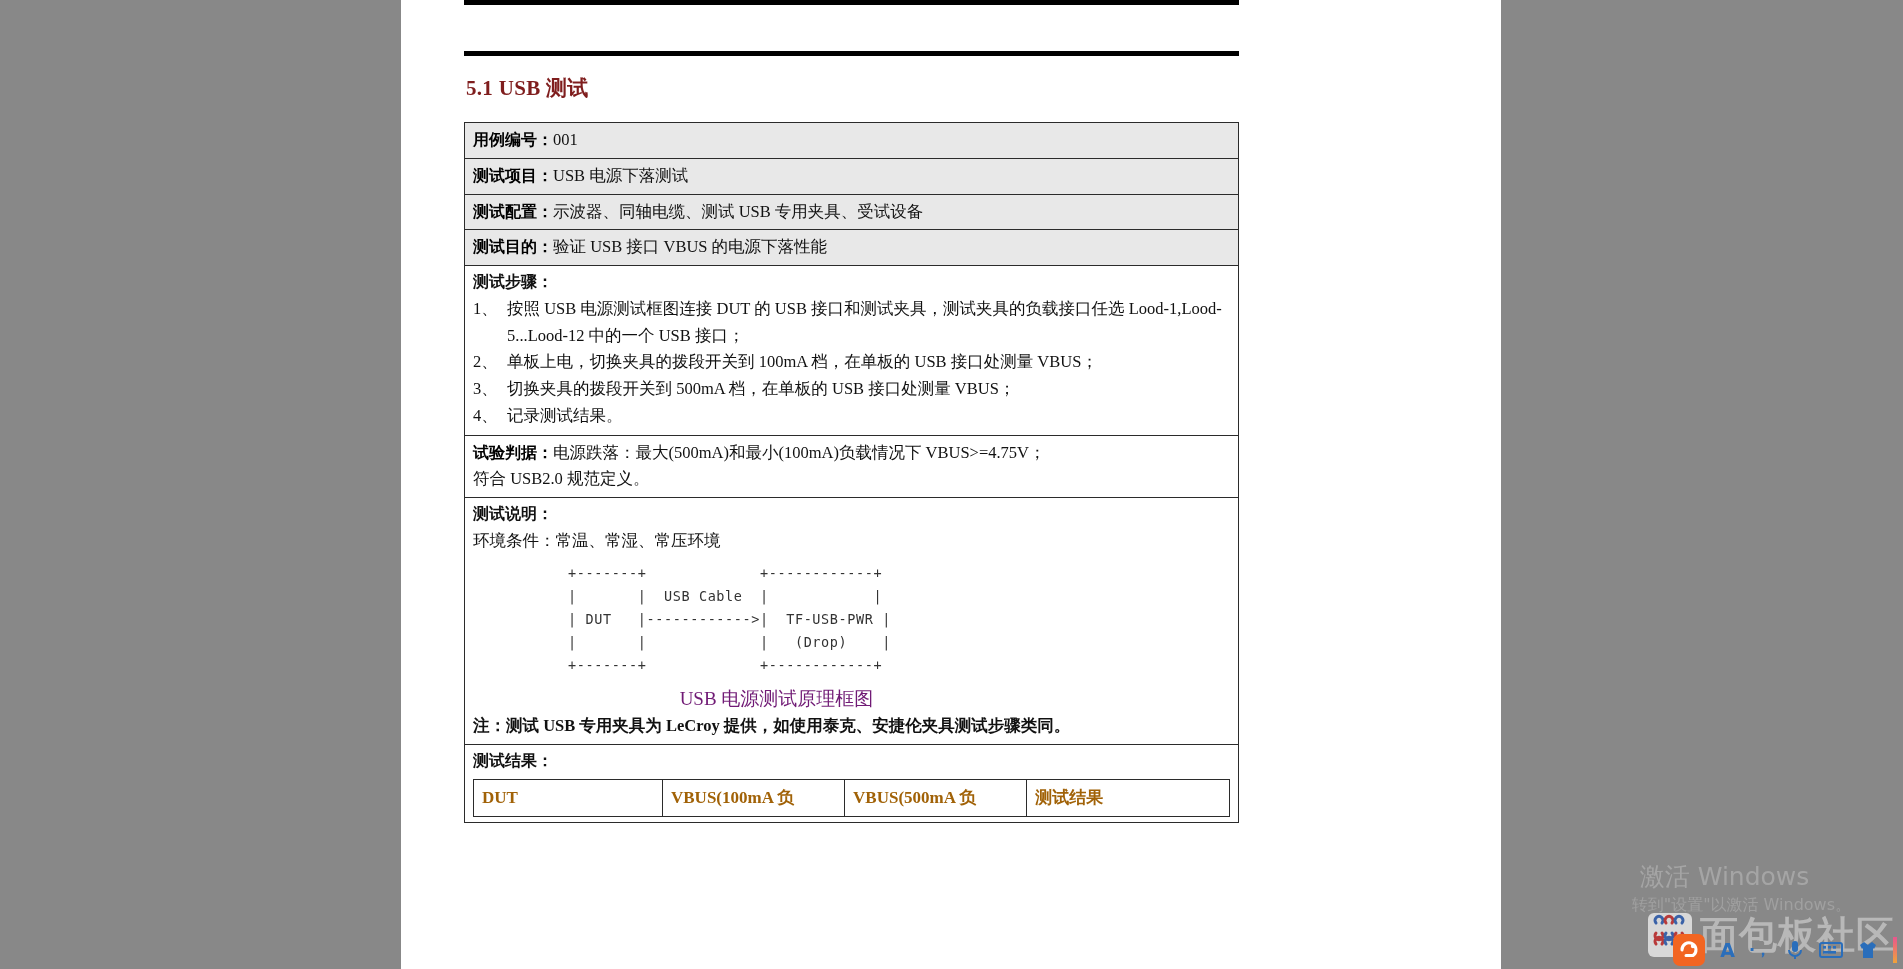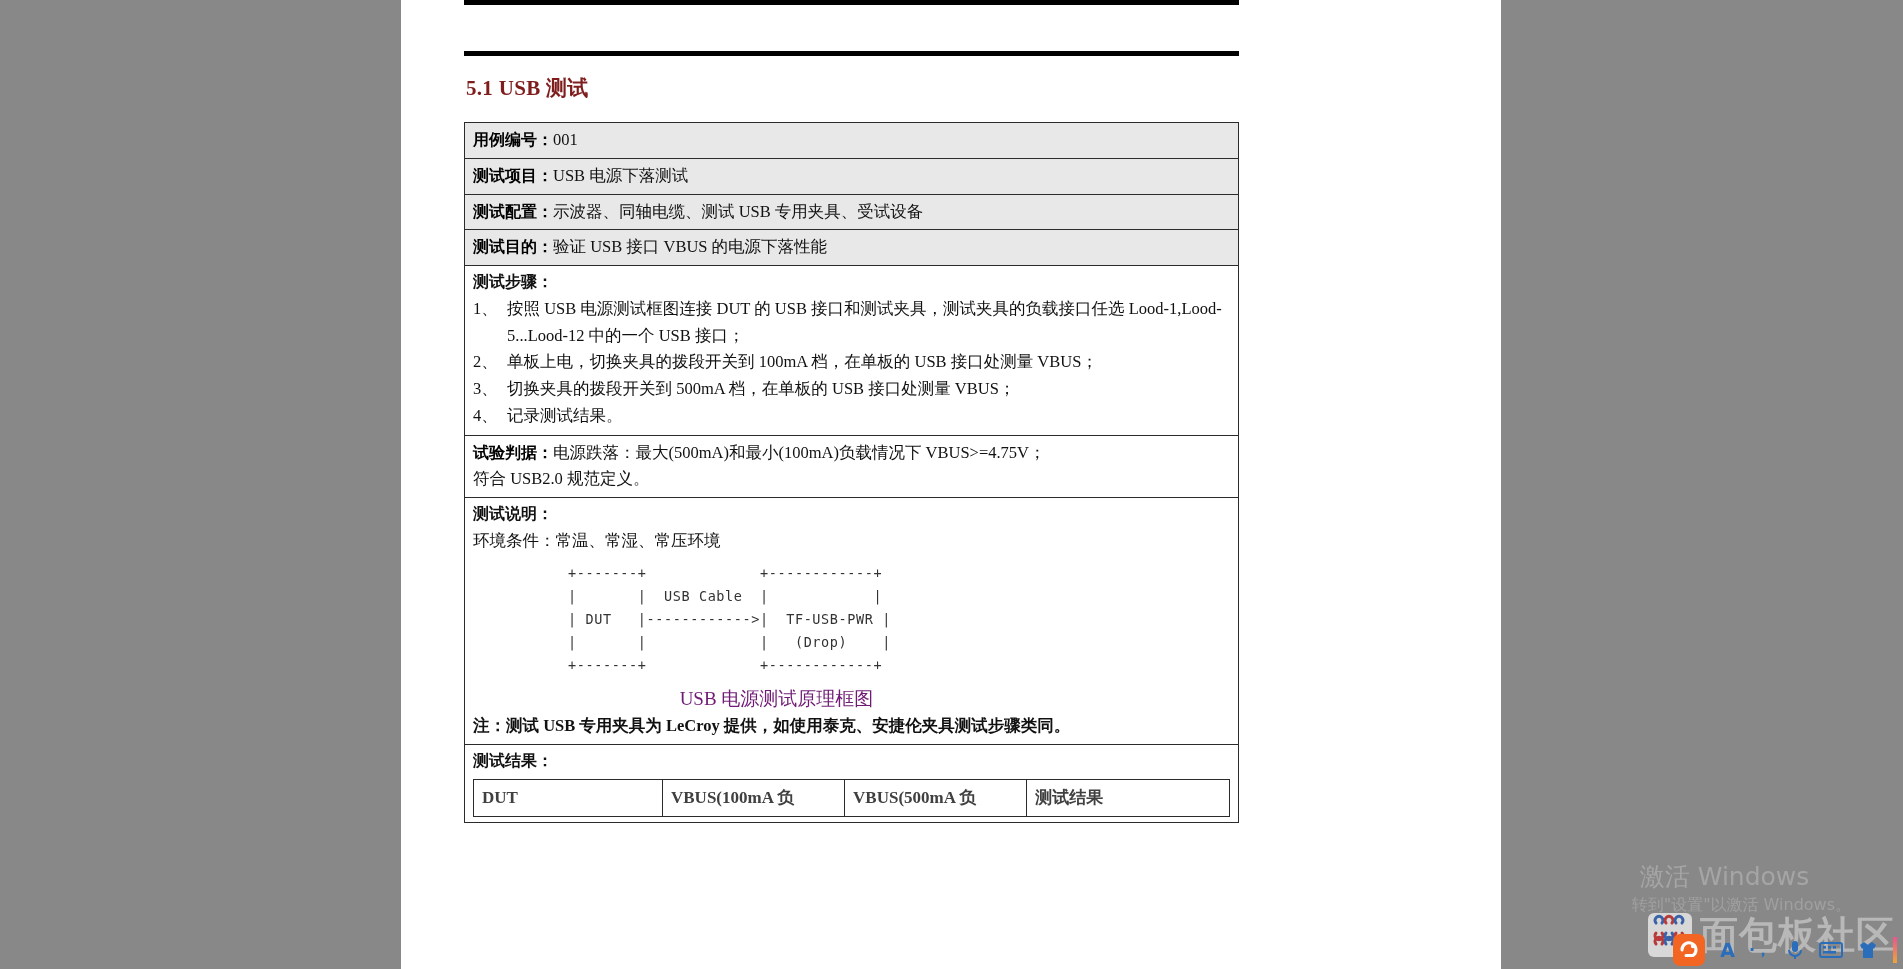--- a/index.html
+++ b/index.html
@@ -162,21 +162,21 @@
     margin-top: 5px;
     table-layout: fixed;
   }
   .results-table th {
     border: 1.5px solid #2b2b2b;
     padding: 6px 8px;
     text-align: left;
     font-family: "Liberation Serif", "DejaVu Serif", serif;
     font-weight: bold;
     font-size: 17px;
-    color: #404040;
+    color: #a16207;
     vertical-align: top;
     line-height: 1.4;
   }
 
   
   #win-watermark {
     position: absolute;
     right: 52px;
     bottom: 53px;
     text-align: left;

